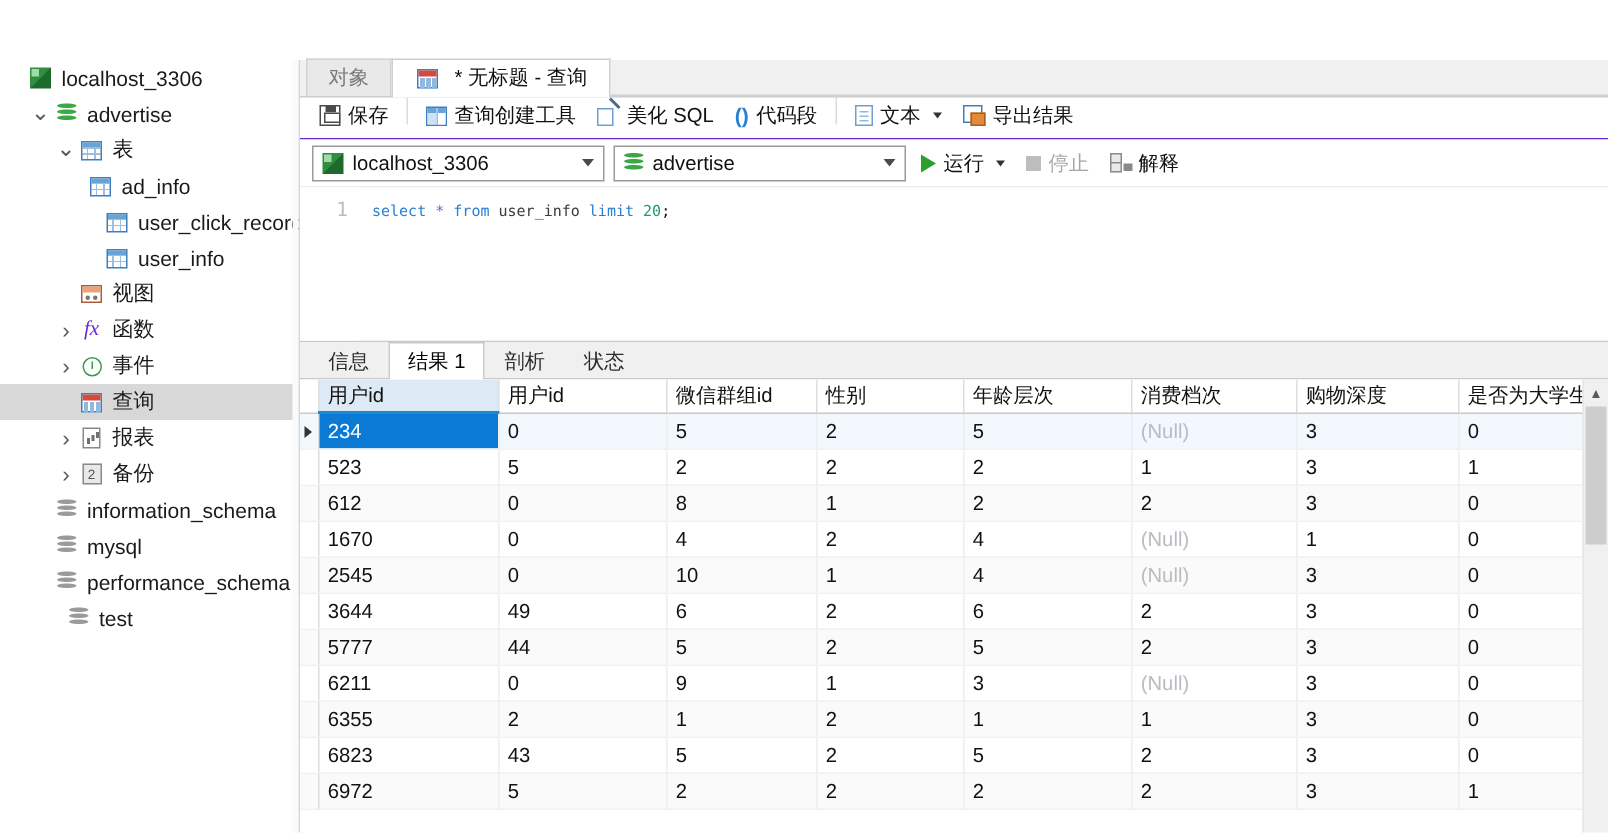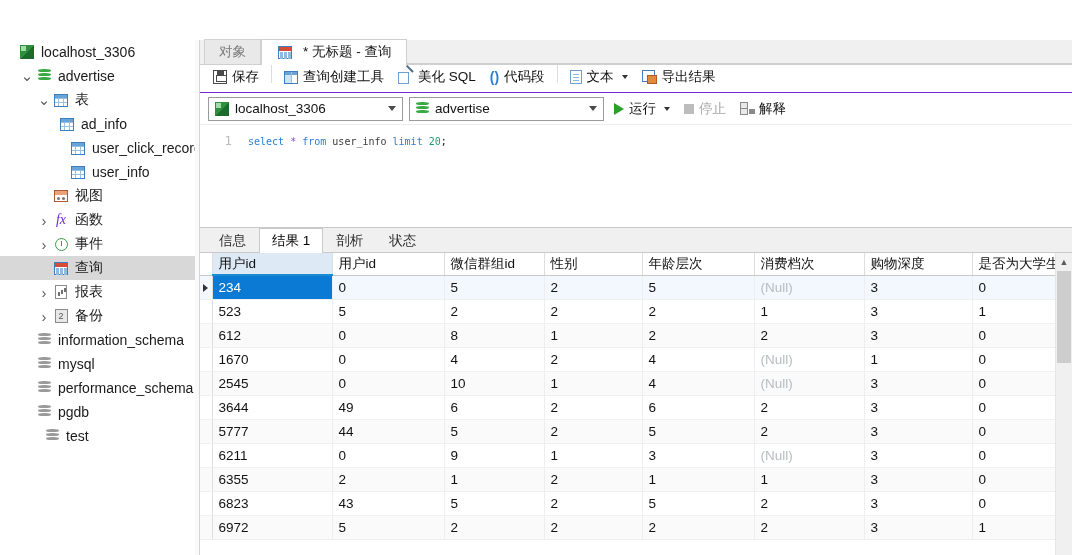--- a/index.html
+++ b/index.html
@@ -434,31 +434,20 @@
         <div class="tree-row" style="padding-left: 19px;">
           <span class="expander"></span>
           <span class="tree-icon">
             <span class="ic-db gray">
               <i></i>
               <i></i>
               <i></i>
             </span>
           </span>
           <span class="tree-label">performance_schema</span>
-        </div>
-        <div class="tree-row" style="padding-left: 19px;">
-          <span class="expander"></span>
-          <span class="tree-icon">
-            <span class="ic-db gray">
-              <i></i>
-              <i></i>
-              <i></i>
-            </span>
-          </span>
-          <span class="tree-label">pgdb</span>
         </div>
         <div class="tree-row" style="padding-left: 27px;">
           <span class="expander"></span>
           <span class="tree-icon">
             <span class="ic-db gray">
               <i></i>
               <i></i>
               <i></i>
             </span>
           </span>

